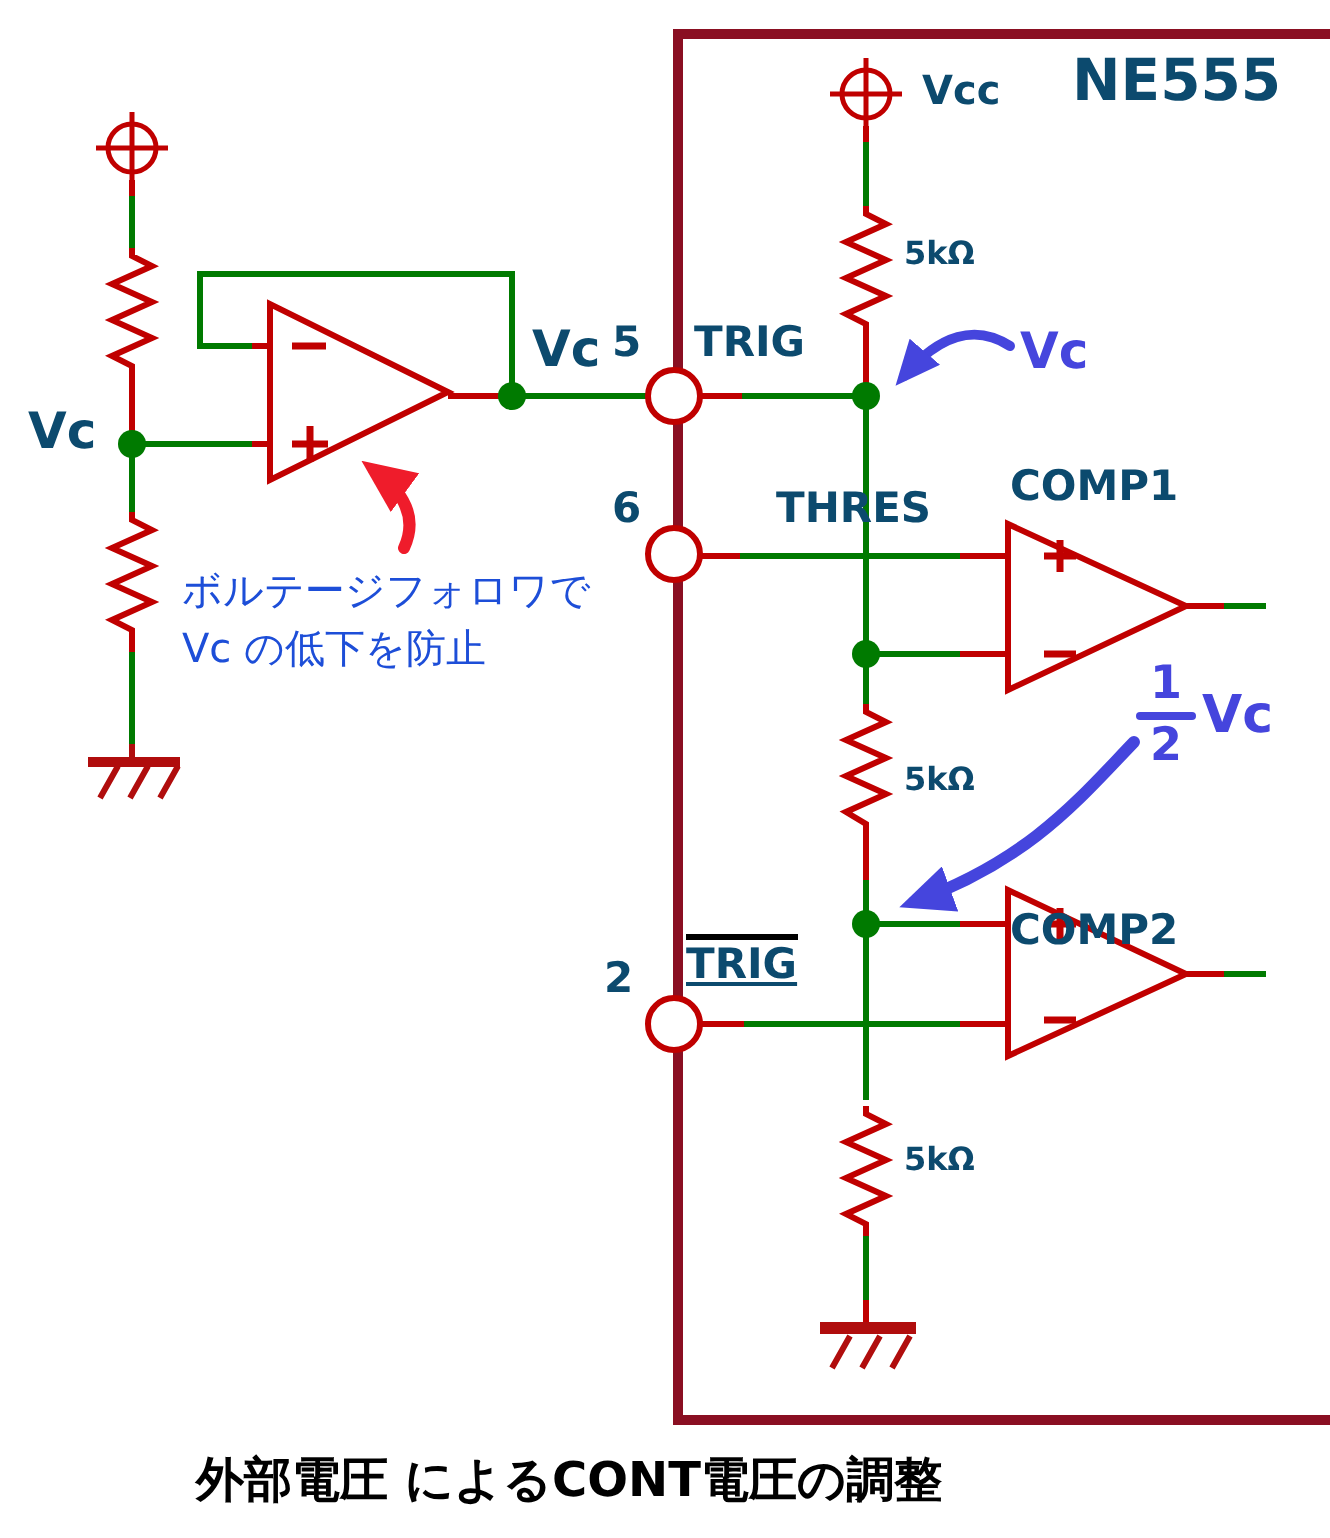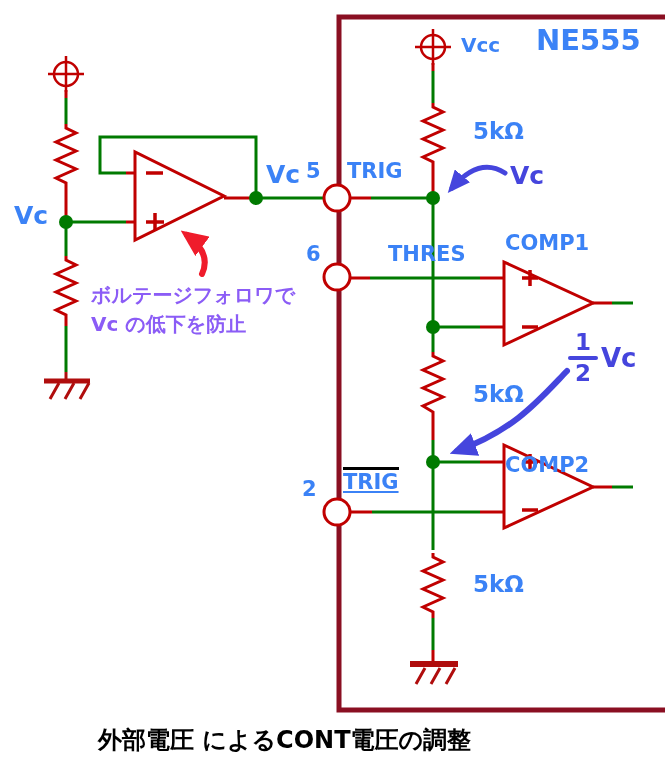--- a/index.html
+++ b/index.html
@@ -1,30 +1,30 @@
 <!DOCTYPE html>
 <html><head>
 <meta charset="utf-8">
 <style>
   html,body{margin:0;padding:0;background:#fff;}
   .stage{
     position:relative;width:665px;height:769px;background:#ffffff;overflow:hidden;
     font-family:"DejaVu Sans","Liberation Sans",sans-serif;
   }
   .stage svg{position:absolute;left:0;top:0;}
-  .lbl{position:absolute;font-weight:bold;color:#3b82f6;white-space:nowrap;line-height:1.05;}
+  .lbl{position:absolute;font-weight:bold;color:#0c4a6e;white-space:nowrap;line-height:1.05;}
   .sz21{font-size:21px;}
-  .sz23{font-size:23px;margin-left:21px;}
+  .sz23{font-size:16px;}
   .blue{color:#4545dd;}
   .trig-over{display:inline-block;border-top:3px solid #000;padding-top:1px;text-decoration:underline;}
   .half-vc{position:absolute;left:568px;top:331px;display:flex;align-items:center;color:#4545dd;font-weight:bold;}
   .frac{display:flex;flex-direction:column;align-items:center;line-height:1;font-size:23px;}
   .frac .bar{width:30px;height:4px;background:#4545dd;margin:2px 0;border-radius:2px;}
   .fvc{font-size:26px;margin-left:3px;}
-  .note{position:absolute;left:91px;top:281px;font-weight:bold;font-size:20px;line-height:29px;color:#8b5cf6;white-space:nowrap;}
+  .note{position:absolute;left:91px;top:281px;font-weight:normal;font-size:20px;line-height:29px;color:#1d4ed8;white-space:nowrap;}
   .caption{position:absolute;left:98px;top:724px;font-weight:bold;font-size:24px;color:#000;white-space:nowrap;text-align:center;}
 </style>
 </head>
 <body>
 
 <div class="stage">
 
   <svg width="665" height="769" viewBox="0 0 665 769">
     <defs>
       <marker id="bh" markerWidth="4.5" markerHeight="4" refX="3.2" refY="2" orient="auto">

